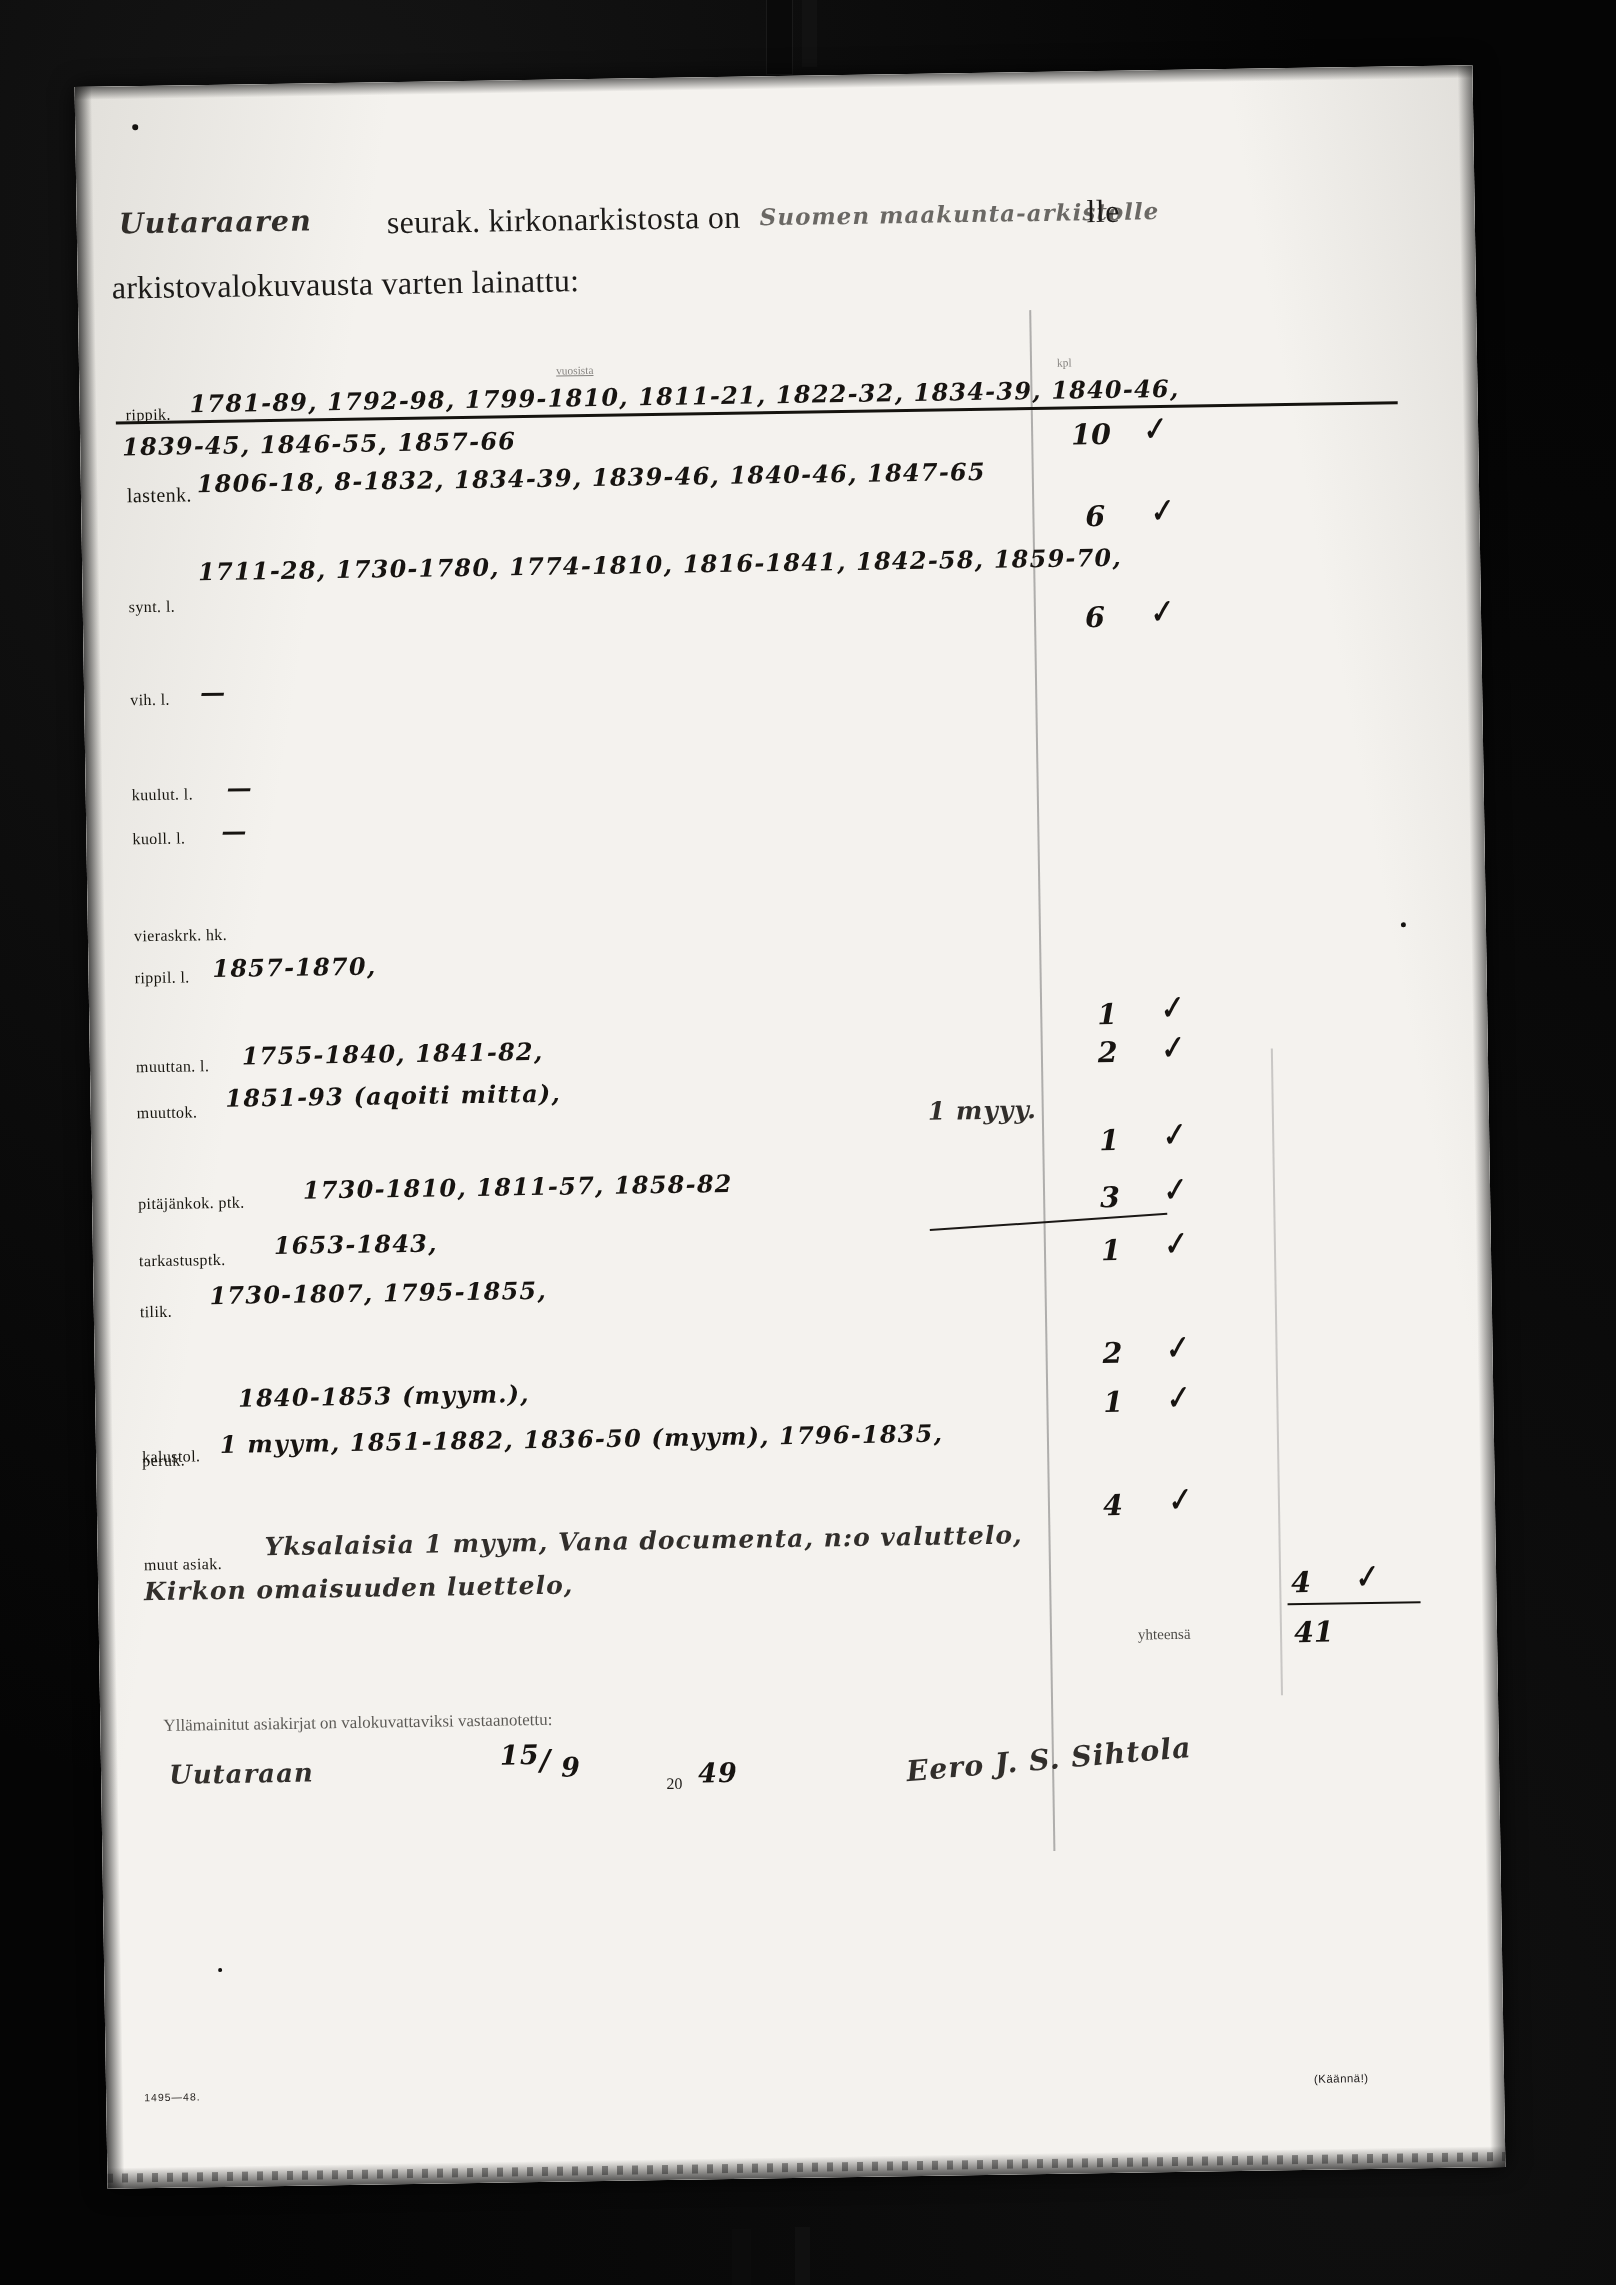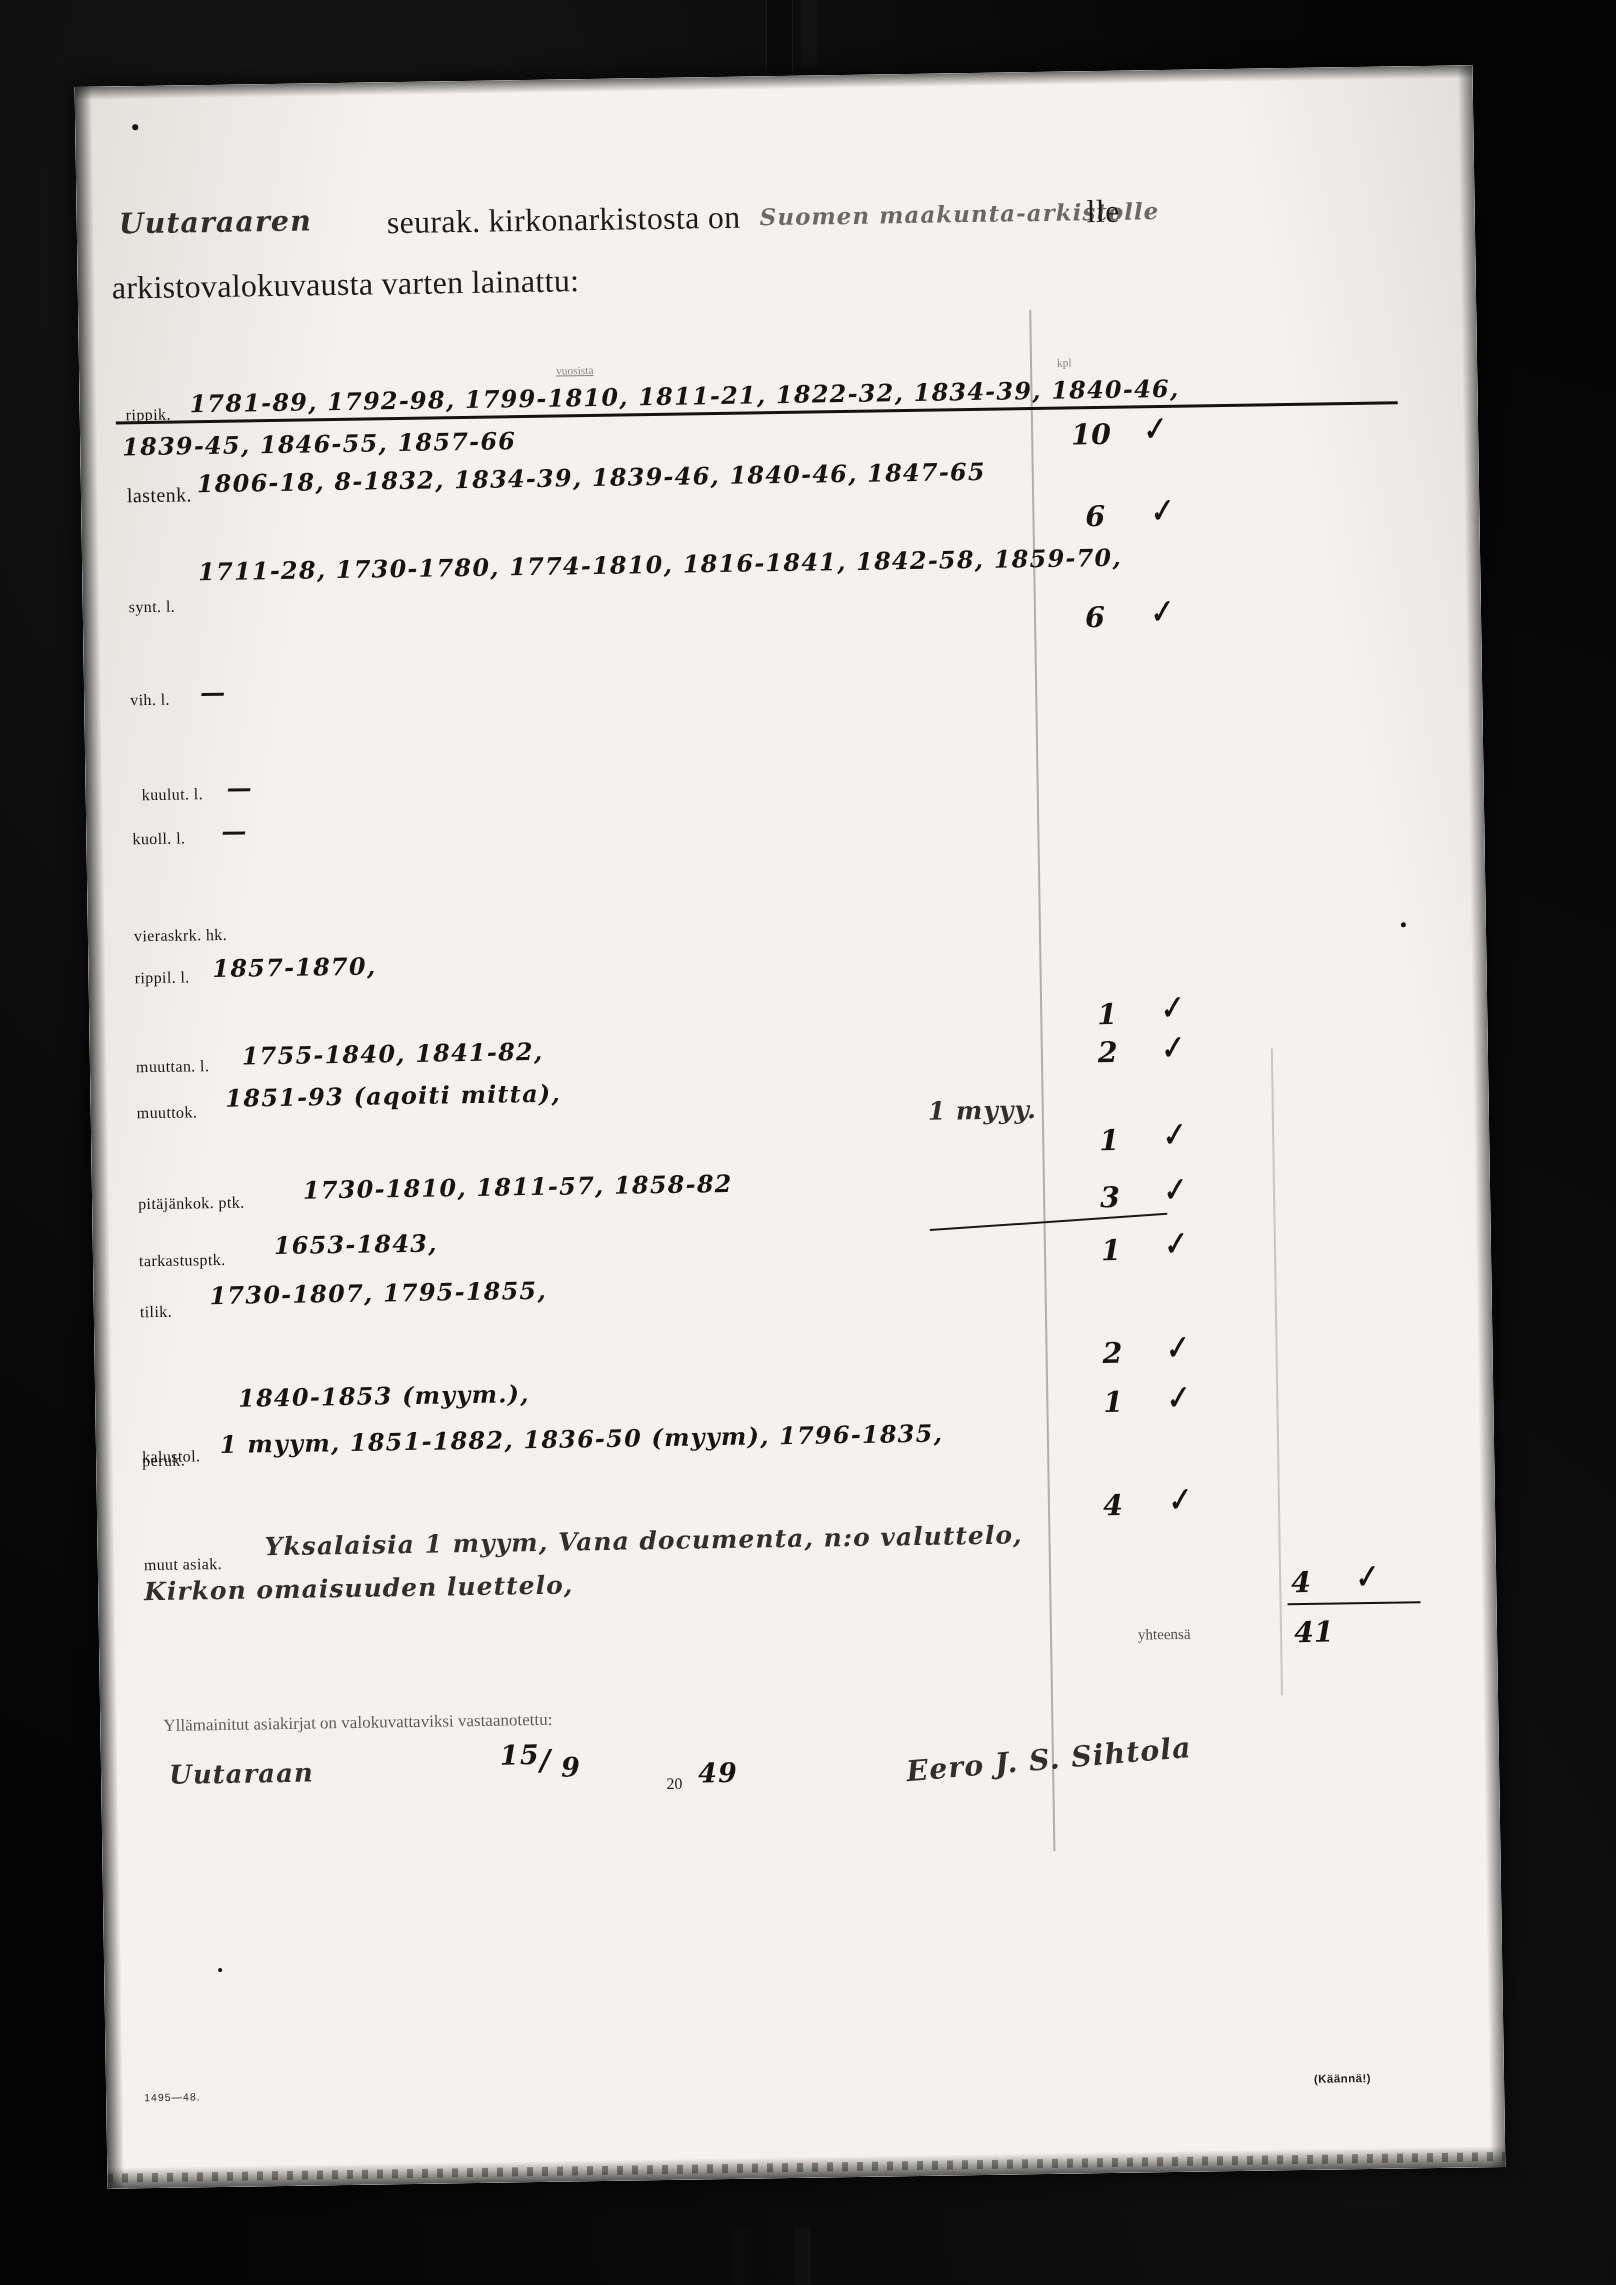--- a/index.html
+++ b/index.html
@@ -218,21 +218,21 @@
     font-family: "Liberation Sans", sans-serif;
   }
   .footer-note {
     position: absolute;
     left: 1208px;
     top: 2005px;
     font-size: 11.4px;
     letter-spacing: 0.5px;
     color: #232020;
     font-family: "Liberation Sans", sans-serif;
-    font-weight: 700;
+    font-weight: 400;
   }
   .bottom-strip {
     position: absolute;
     left: 0; bottom: 5.7px; width: 100%; height: 9.5px;
     background: repeating-linear-gradient(90deg, rgba(30,30,30,0.45) 0 5.7px, rgba(30,30,30,0) 5.7px 15px);
   }
   .speck {
     position: absolute;
     background: #141210;
     border-radius: 50%;
@@ -289,21 +289,21 @@
   <div class="hand check" style="left:1067px;top:424px;">✓</div>
 
   <div class="printed lbl" style="left:46px;top:512px;font-size:16px;">synt. l.</div>
   <div class="hand num" style="left:116px;top:472px;">1711-28, 1730-1780, 1774-1810, 1816-1841, 1842-58, 1859-70,</div>
   <div class="hand count" style="left:1002px;top:529px;">6</div>
   <div class="hand check" style="left:1065px;top:525px;">✓</div>
 
   <div class="printed lbl" style="left:46px;top:605px;font-size:16px;">vih. l.</div>
   <div class="hand dash" style="left:116px;top:593px;">—</div>
 
-  <div class="printed lbl" style="left:46px;top:700px;font-size:16px;margin-left:10px;">kuulut. l.</div>
+  <div class="printed lbl" style="left:46px;top:700px;font-size:16px;">kuulut. l.</div>
   <div class="hand dash" style="left:141px;top:689px;">—</div>
 
   <div class="printed lbl" style="left:46px;top:744px;font-size:16px;">kuoll. l.</div>
   <div class="hand dash" style="left:135px;top:732px;">—</div>
 
   <div class="printed lbl" style="left:46px;top:841px;font-size:16px;">vieraskrk. hk.</div>
 
   <div class="printed lbl" style="left:46px;top:883px;font-size:16px;">rippil. l.</div>
   <div class="hand num" style="left:124px;top:869px;">1857-1870,</div>
   <div class="hand count" style="left:1008px;top:926px;">1</div>

